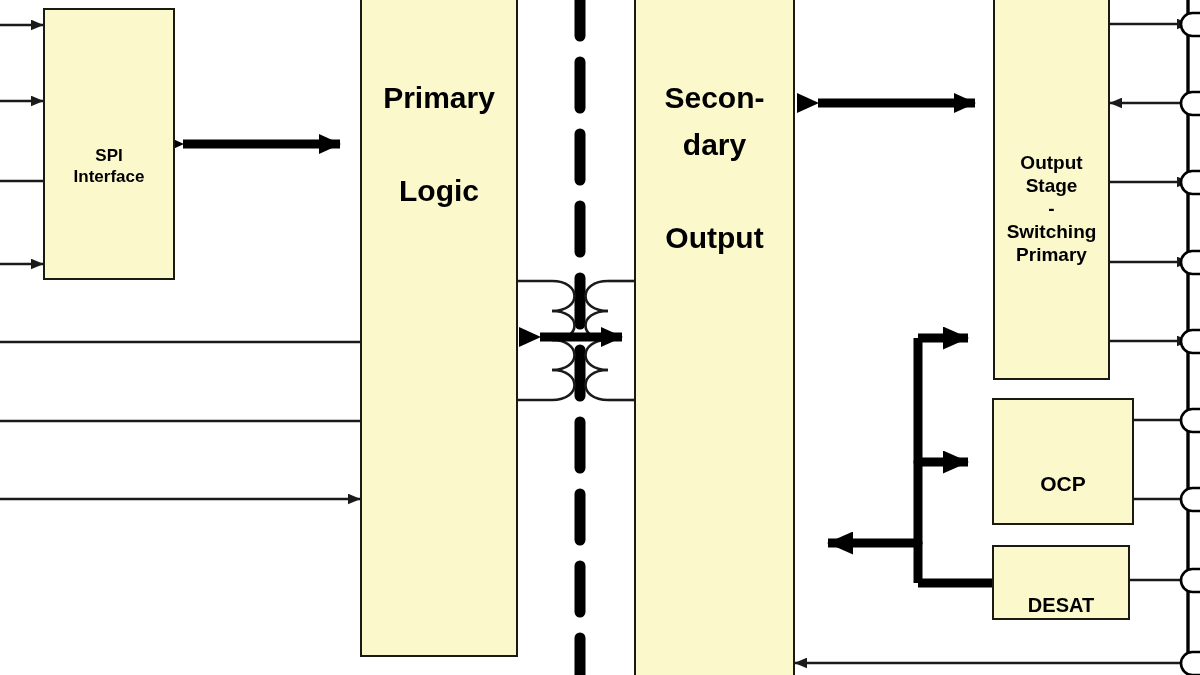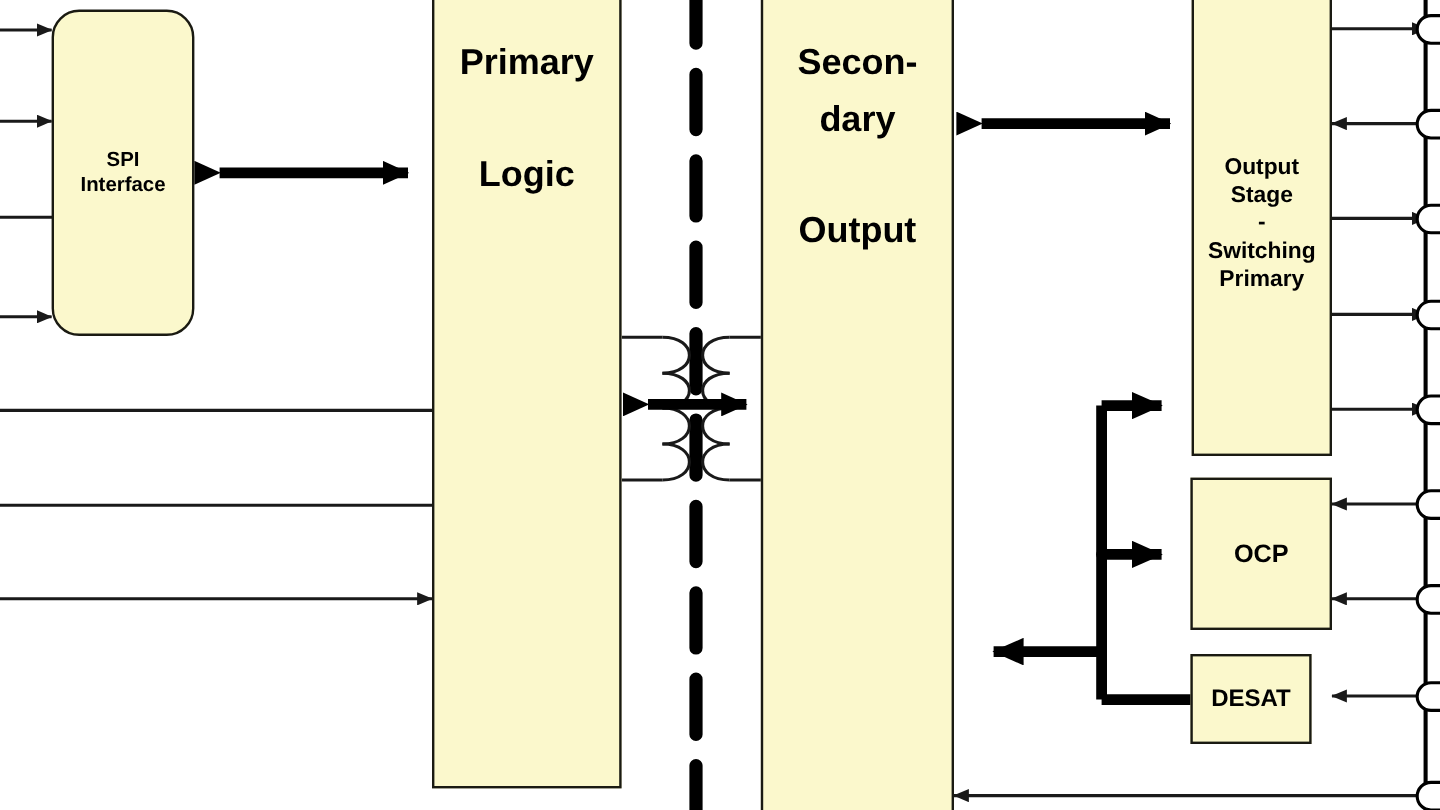--- a/index.html
+++ b/index.html
@@ -37,48 +37,49 @@
     justify-content: center;
     text-align: center;
     color: #000000;
     line-height: 1.22;
     overflow: hidden;
   }
   .blk-label {
     display: block;
     width: 100%;
     white-space: pre-line;
+    margin-top: 45px;
   }
   
   #blk-spi {
-    left: 43px; top: 8px; width: 119px; height: 272px;
-    font-size: 17px; font-weight: bold; border-radius: 23px;
+    left: 43px; top: 8px; width: 132px; height: 272px;
+    font-size: 17px; font-weight: bold;
   }
   #blk-primary {
     left: 360px; top: -6px; width: 158px; height: 663px;
     font-size: 30px; font-weight: bold;
     align-items: flex-start;
     padding-top: 34px;
   }
   #blk-secondary {
     left: 634px; top: -6px; width: 161px; height: 690px;
     font-size: 30px; font-weight: bold;
     align-items: flex-start;
     padding-top: 34px;
   }
   #blk-output {
     left: 993px; top: -8px; width: 117px; height: 388px;
     font-size: 19px; font-weight: bold;
   }
   #blk-ocp {
-    left: 992px; top: 398px; width: 118px; height: 127px;
+    left: 992px; top: 398px; width: 142px; height: 127px;
     font-size: 21px; font-weight: bold;
   }
   #blk-desat {
-    left: 992px; top: 545px; width: 101px; height: 75px;
+    left: 992px; top: 545px; width: 138px; height: 75px;
     font-size: 20px; font-weight: bold;
   }
   #blk-primary .blk-label,
   #blk-secondary .blk-label { line-height: 1.55; }
 </style>
 </head>
 <body>
 
 <div id="diagram-root">
 

